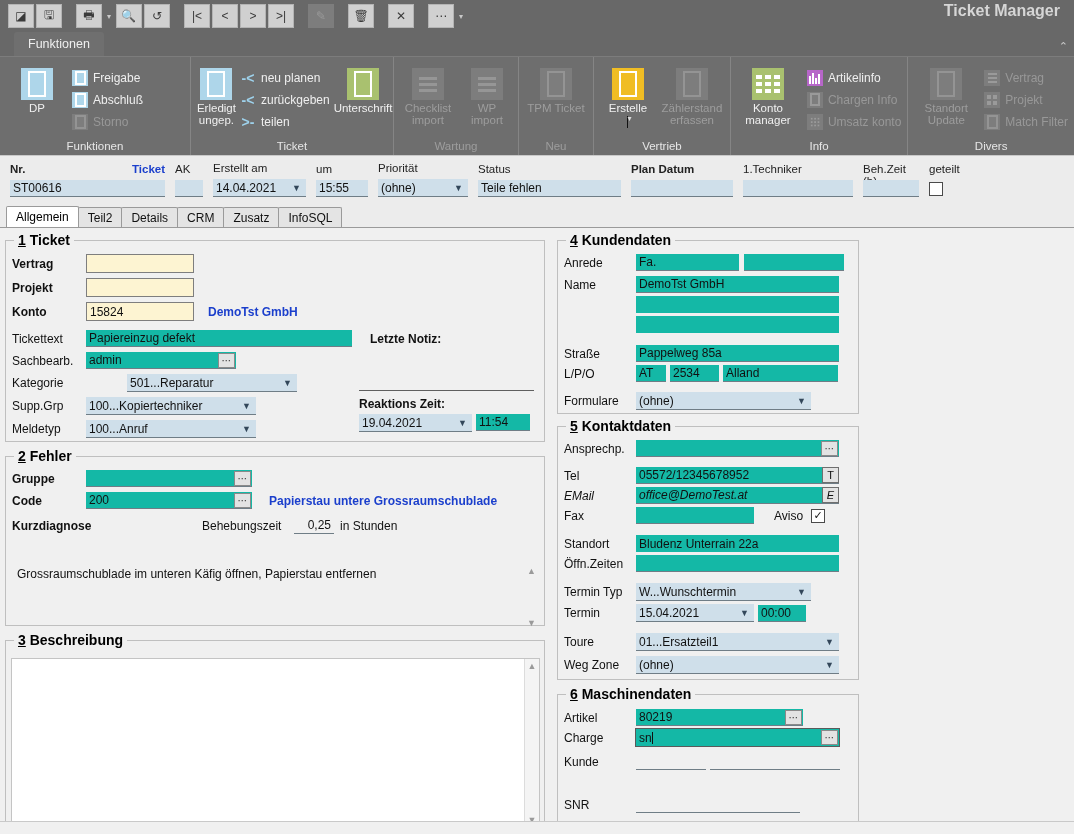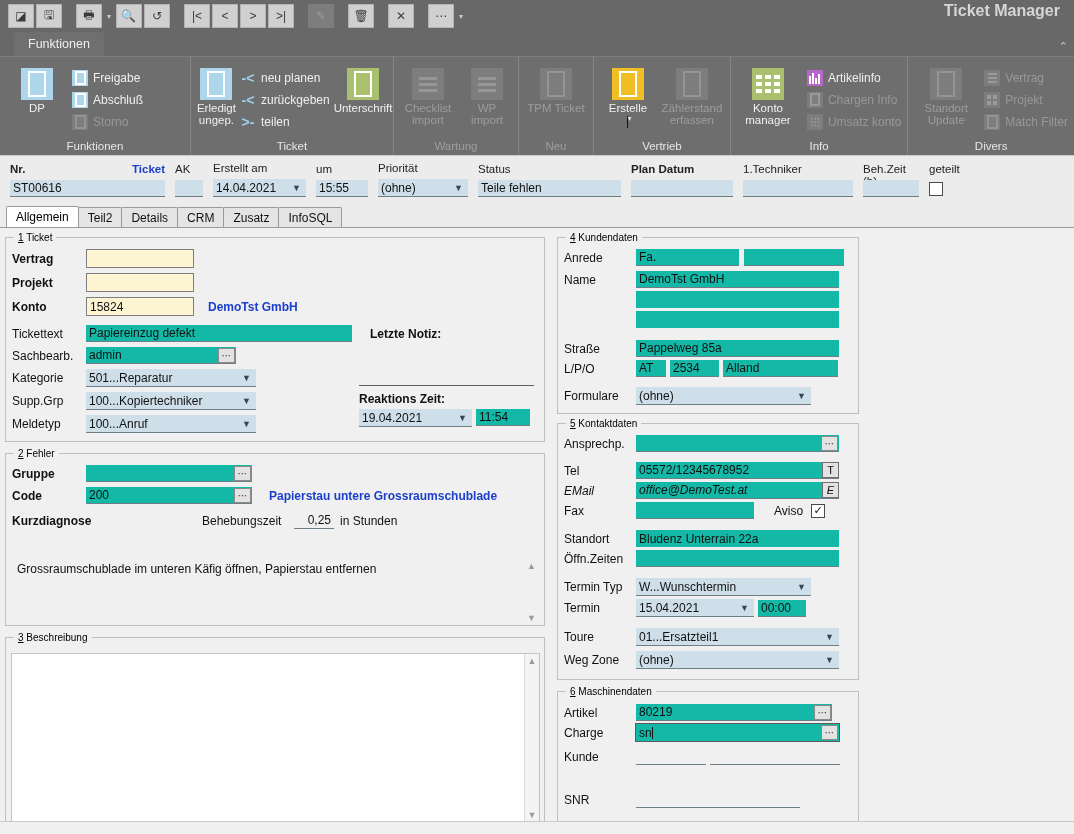--- a/index.html
+++ b/index.html
@@ -96,21 +96,21 @@
         border:1px solid #9a9a9a;border-bottom:none;background:#e4e4e4;margin-right:-1px;
         border-top-left-radius:2px;border-top-right-radius:2px;}
   .tab2.active{background:#ffffff;position:relative;z-index:3;height:20px;color:#000;}
 
   
   .body{flex:1 1 auto;background:#f0f0f0;position:relative;overflow:hidden;}
   .panelL{position:absolute;left:5px;top:4px;width:546px;bottom:4px;}
   .panelR{position:absolute;left:557px;top:4px;width:308px;bottom:4px;}
 
   fieldset.gb{border:1px solid #bfbfbf;margin:0;padding:4px 6px 6px 6px;position:absolute;box-sizing:border-box;}
-  fieldset.gb>legend{font-size:10px;font-weight:normal;color:#000;padding:0 4px;margin-left:2px;}
+  fieldset.gb>legend{font-size:14px;font-weight:bold;color:#000;padding:0 4px;margin-left:2px;}
   fieldset.gb>legend u{text-decoration:underline;}
 
   .frow{display:flex;align-items:center;margin-bottom:3px;}
   .lbl{font-size:12px;color:#111;}
   .lbl.b{font-weight:bold;}
 
   .tin{background:#14b8a6;border:none;border-bottom:1px solid #6f7d86;height:17px;font-size:12px;
        color:#111;padding:0 3px;box-sizing:border-box;display:flex;align-items:center;
        font-family:inherit;}
   .tin.yellow{background:#fdf4d2;border:1px solid #7e7e7e;height:19px;}
@@ -485,21 +485,21 @@
         </div>
 
         <div class="frow" style="margin-top:5px;">
           <span class="lbl" style="width:74px">Sachbearb.</span>
           <div class="tin" style="width:150px;position:relative;">
             <span>admin</span>
             <span class="elps" style="position:absolute;right:1px;top:1px;">⋯</span>
           </div>
         </div>
 
-        <div class="frow" style="margin-top:5px;">
+        <div class="frow" style="margin-top:5px;gap:41px;">
           <span class="lbl" style="width:74px">Kategorie</span>
           <div class="combo" style="width:170px">
             <span>501...Reparatur</span>
             <span class="cv">▼</span>
           </div>
         </div>
 
         <div class="frow" style="margin-top:5px;">
           <span class="lbl" style="width:74px">Supp.Grp</span>
           <div class="combo" style="width:170px">
@@ -698,21 +698,21 @@
             <span class="cv">▼</span>
           </div>
         </div>
       </fieldset>
 
       <fieldset class="gb" style="left:0;top:454px;width:302px;height:136px;">
         <legend><u>6</u><span> Maschinendaten</span></legend>
 
         <div class="frow" style="margin-top:3px;">
           <span class="lbl" style="width:72px">Artikel</span>
-          <div class="tin" style="width:196px;position:relative;">
+          <div class="tin" style="width:167px;position:relative;">
             <span>80219</span>
             <span class="elps" style="position:absolute;right:1px;top:1px;">⋯</span>
           </div>
         </div>
 
         <div class="frow" style="margin-top:3px;">
           <span class="lbl" style="width:72px">Charge</span>
           <div class="tin focusbox" style="width:203px;position:relative;border-bottom:none;">
             <span>sn</span>
               <span class="caret"></span>

